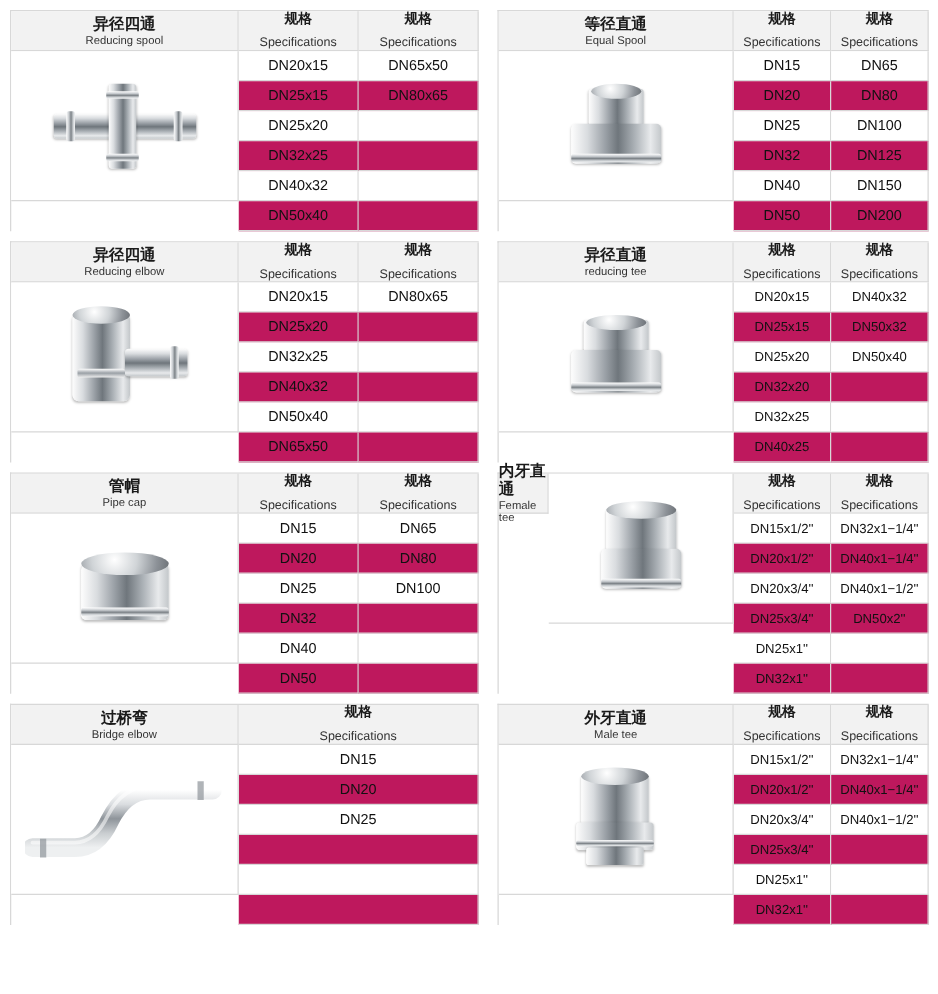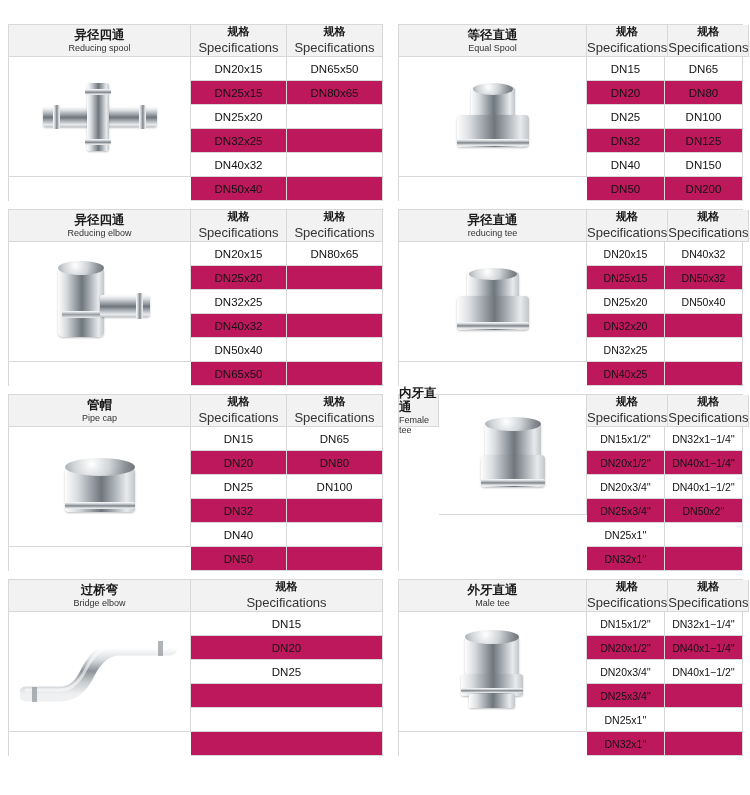--- a/index.html
+++ b/index.html
@@ -17,21 +17,21 @@
     overflow: hidden;
   }
   .grid {
     display: grid;
     grid-template-columns: 390px 360px;
     grid-template-rows: repeat(4, 185px);
     width: 750px;
   }
   .card {
     box-sizing: border-box;
-    padding: 24px 8px 0 8px;
+    padding: 8px 8px 0 8px;
   }
   .card-inner {
     display: flex;
     width: 100%;
     border-top: 1px solid #d8d8d8;
     border-left: 1px solid #d8d8d8;
   }
   .img-cell {
     box-sizing: border-box;
     width: 182px;
@@ -85,21 +85,21 @@
     justify-content: space-between;
     line-height: 1.15;
     flex: 1;
   }
   .spec-head .cn {
     font-size: 11px;
     font-weight: bold;
     color: #1a1a1a;
   }
   .spec-head .en {
-    font-size: 13px;
+    font-size: 10px;
     color: #333;
   }
   .body-row {
     display: flex;
   }
   .cell {
     box-sizing: border-box;
     flex: 1;
     height: 24px;
     border-bottom: 1px solid #d8d8d8;

